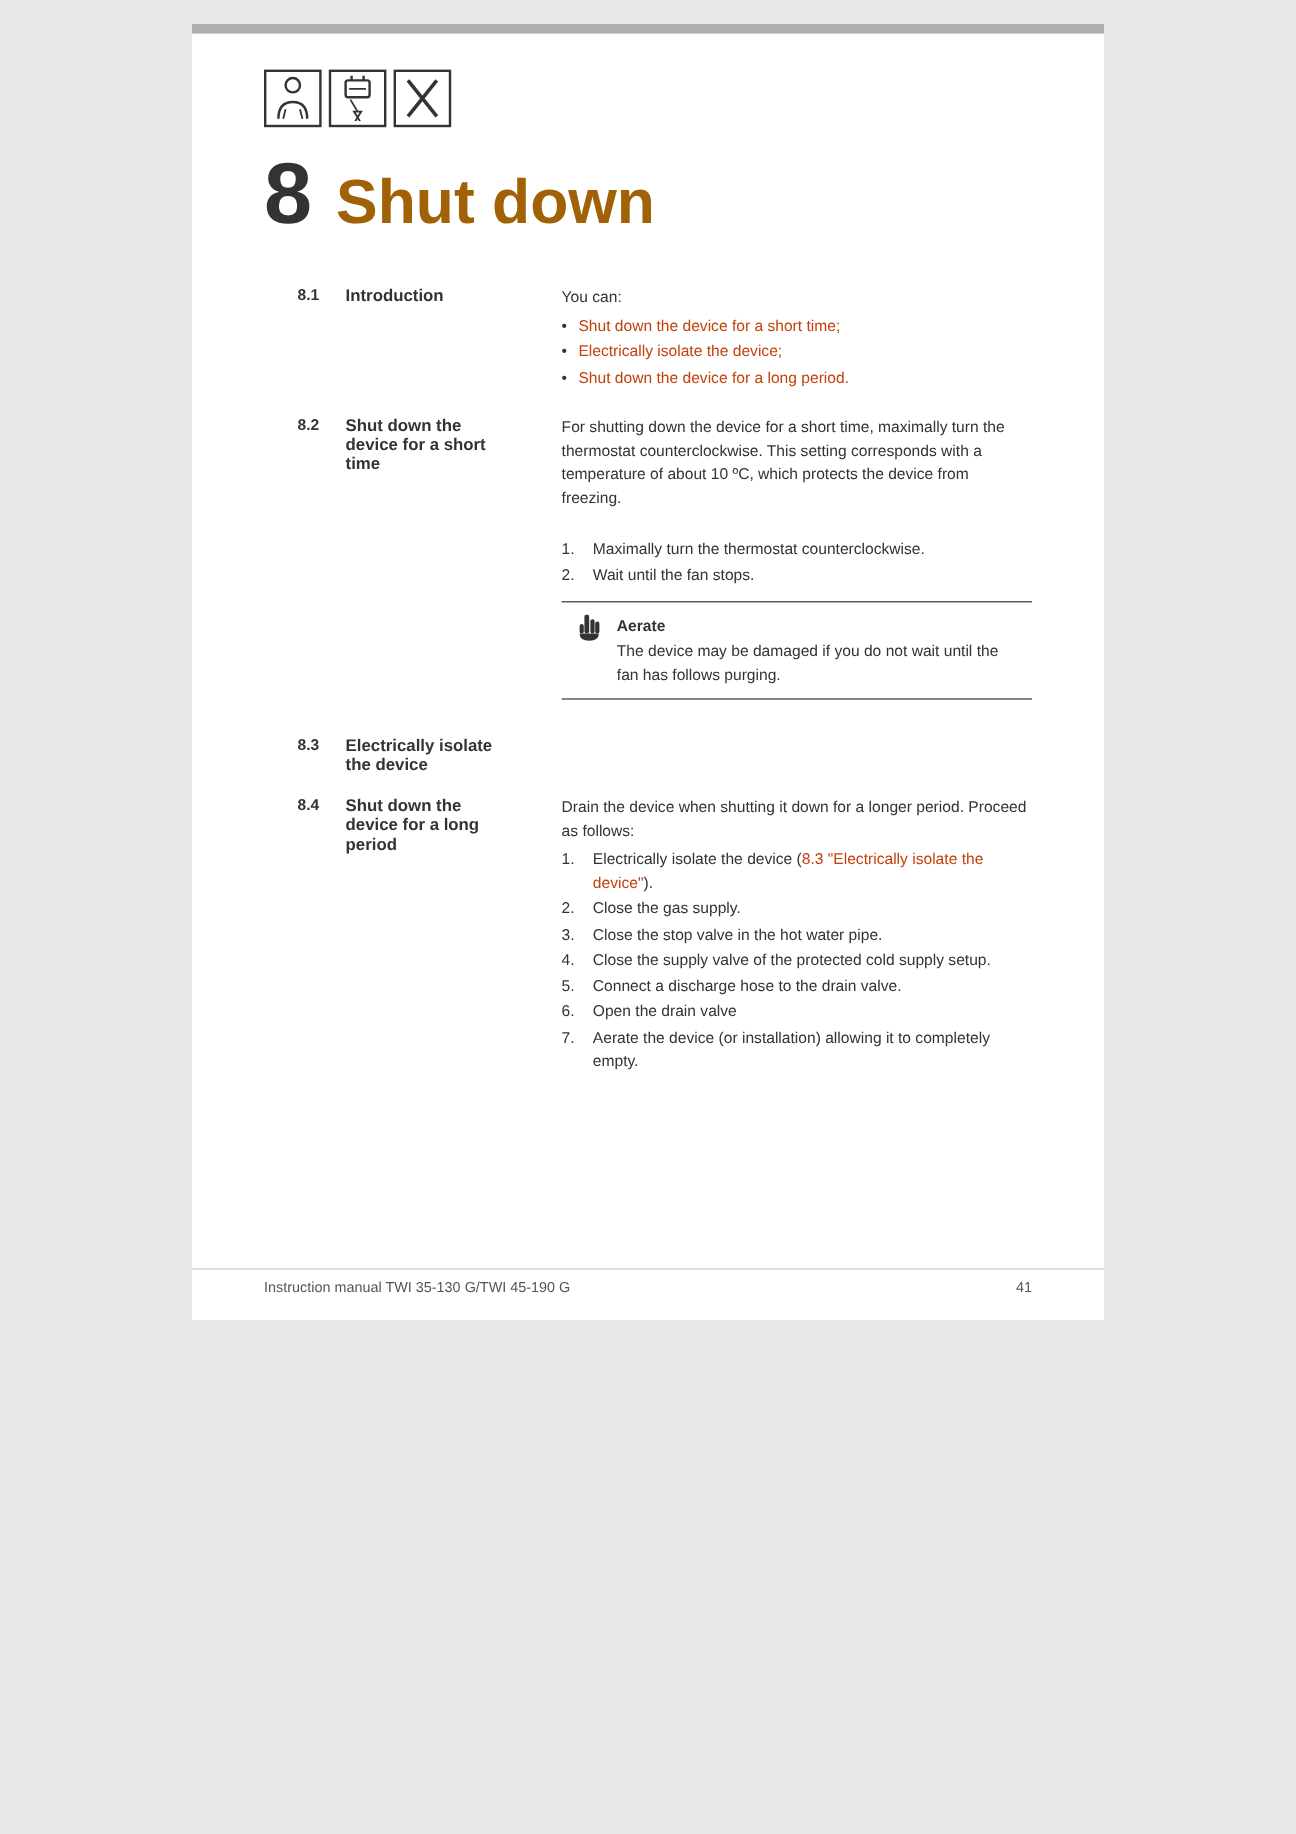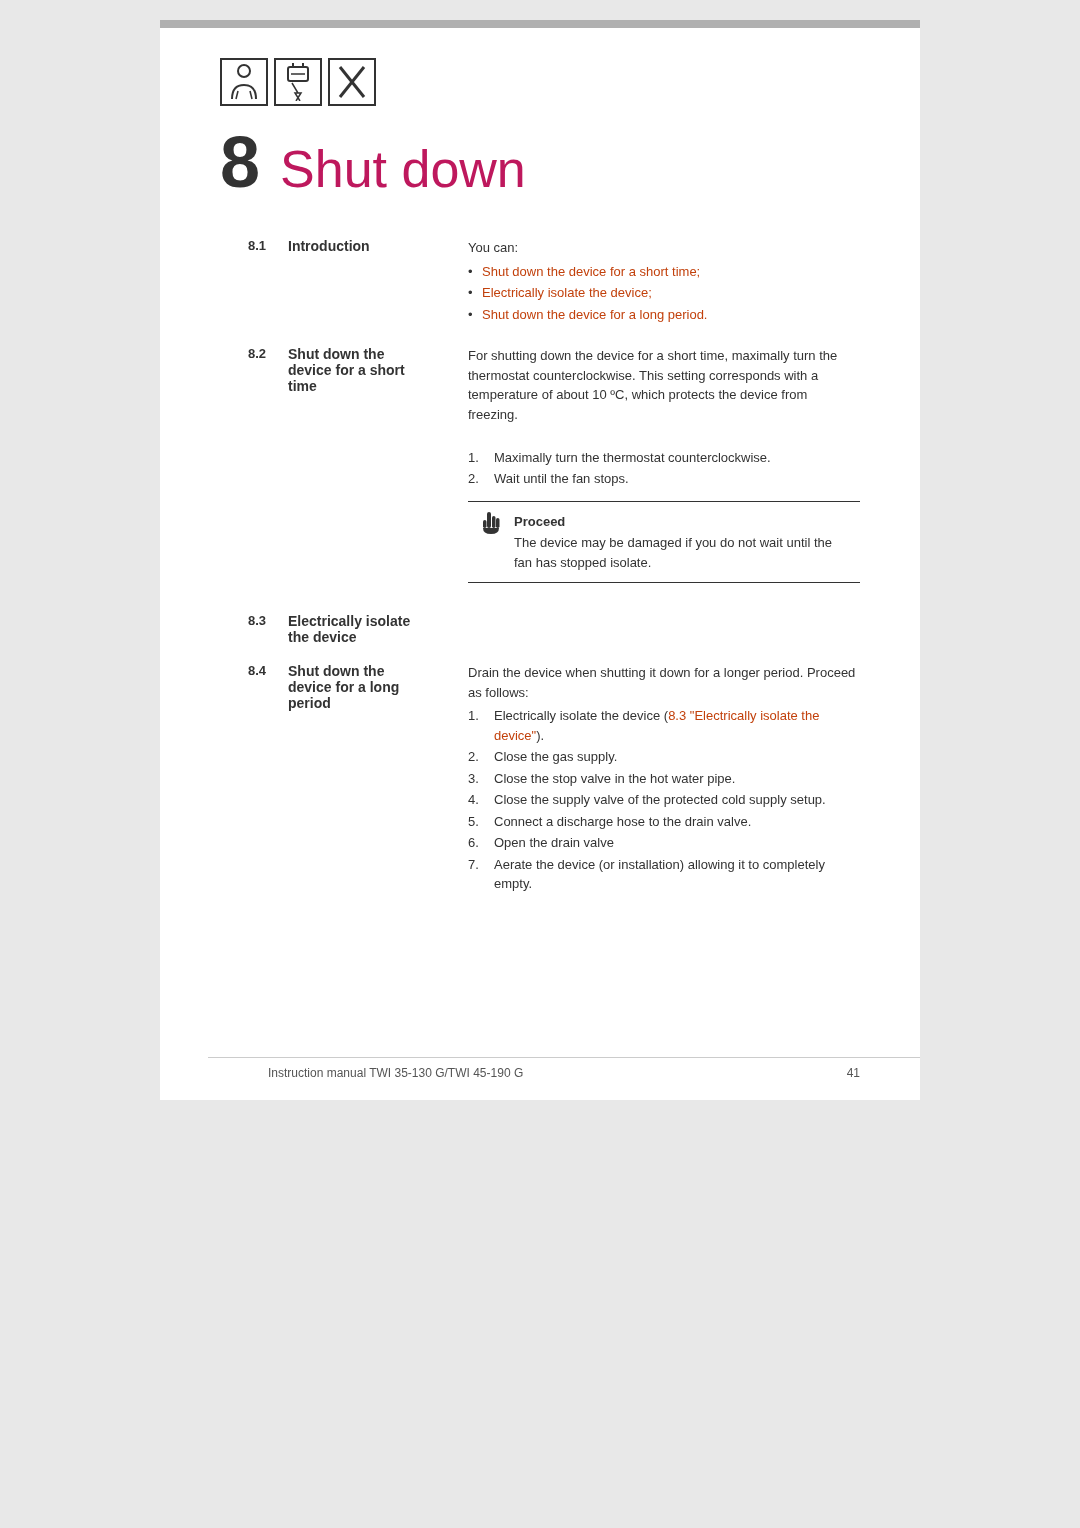--- a/index.html
+++ b/index.html
@@ -49,22 +49,22 @@
       border-bottom: none;
     }
     .chapter-number {
       font-size: 72px;
       font-weight: bold;
       color: #333;
       line-height: 1;
     }
     .chapter-title {
       font-size: 52px;
-      font-weight: normal;
-      color: #be185d;
+      font-weight: bold;
+      color: #a16207;
       line-height: 1;
     }
     .section-num {
       width: 40px;
       font-weight: bold;
       font-size: 13px;
       color: #333;
       white-space: nowrap;
     }
     .section-title {
@@ -156,21 +156,20 @@
       bottom: 20px;
       left: 0;
       right: 0;
       display: flex;
       justify-content: space-between;
       padding: 0 60px;
       font-size: 12px;
       color: #555;
       border-top: 1px solid #ccc;
       padding-top: 8px;
-      margin-left: 48px;
     }
   </style>
 </head>
 <body>
 
 <div class="page">
   <div class="top-bar"></div>
   <div class="page-content">
 
     <div class="icons-row">
@@ -242,22 +241,22 @@
           <span class="caution-icon">
             <svg width="22" height="26" viewBox="0 0 22 26">
               <rect x="7" y="0" width="4" height="16" rx="2" fill="#333"></rect>
               <rect x="12" y="4" width="3.5" height="12" rx="1.75" fill="#333"></rect>
               <rect x="16" y="6" width="3.5" height="10" rx="1.75" fill="#333"></rect>
               <rect x="3" y="8" width="3.5" height="8" rx="1.75" fill="#333"></rect>
               <path d="M3 16 Q3 22 11 22 Q19 22 19 16" fill="#333"></path>
             </svg>
           </span>
           <div class="caution-content">
-            <div class="caution-title">Proceed</div>
-            <div>The device may be damaged if you do not wait until the fan has stopped isolate.</div>
+            <div class="caution-title">Aerate</div>
+            <div>The device may be damaged if you do not wait until the fan has follows purging.</div>
           </div>
         </div>
 
       </div>
     </div>
 
     <div class="section-row">
       <div class="row-left">
         <span class="section-num">8.3</span>
         <span class="section-title">Electrically isolate the device</span>

